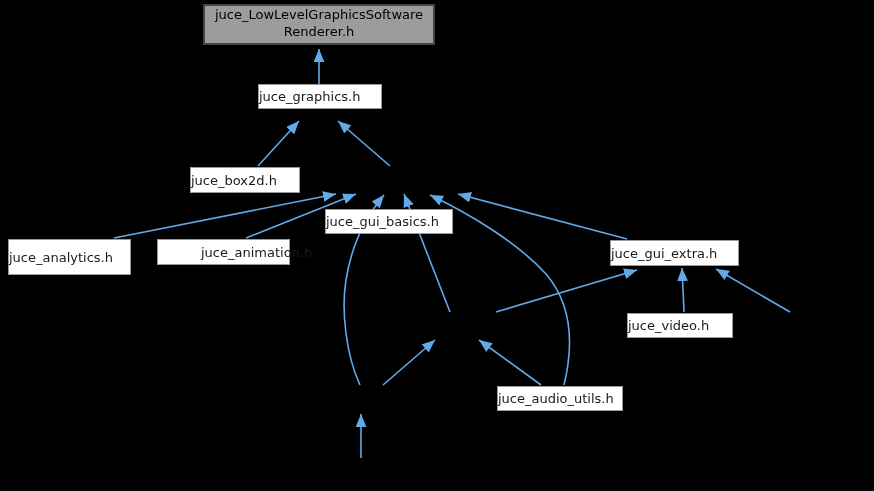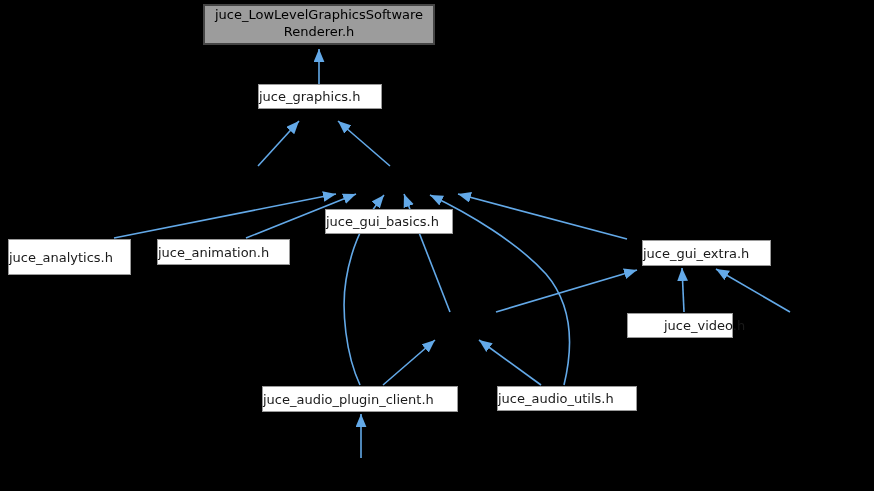--- a/index.html
+++ b/index.html
@@ -82,31 +82,31 @@
     <path class="edge" d="M 361 458 L 361 414" marker-end="url(#arrow)"></path>
   </svg>
 
   <div class="node current" style="left:203px; top:4px; width:232px; height:41px;">
     <span>juce_LowLevelGraphicsSoftware</span>
     <span>Renderer.h</span>
   </div>
 
   <div class="node" style="left:258px; top:84px; width:124px; height:25px;">juce_graphics.h</div>
 
+  <div class="node" style="left:190px; top:167px; width:110px; height:26px;">juce_box2d.h</div>
 
   <div class="node" style="left:325px; top:167px; width:128px; height:25px;margin-top:42px;">juce_gui_basics.h</div>
 
   <div class="node" style="left:8px; top:239px; width:123px; height:36px;">juce_analytics.h</div>
 
-  <div class="node" style="left:157px; top:239px; width:133px; height:26px;">juce_animation.h</div>
+  <div class="node" style="left:157px; top:239px; width:133px; height:26px;padding-left:43px;">juce_animation.h</div>
 
-  <div class="node" style="left:642px; top:240px; width:129px; height:26px;">juce_gui_extra.h</div>
+  <div class="node" style="left:610px; top:240px; width:129px; height:26px;">juce_gui_extra.h</div>
 
 
-  <div class="node" style="left:627px; top:313px; width:106px; height:25px;padding-left:36px;">juce_video.h</div>
+  <div class="node" style="left:627px; top:313px; width:106px; height:25px;">juce_video.h</div>
 
 
-  <div class="node" style="left:262px; top:386px; width:196px; height:26px;">juce_audio_plugin_client.h</div>
 
-  <div class="node" style="left:497px; top:386px; width:140px; height:25px;">juce_audio_utils.h</div>
+  <div class="node" style="left:497px; top:386px; width:126px; height:25px;">juce_audio_utils.h</div>
 
 
 </div>
 
 </body></html>

